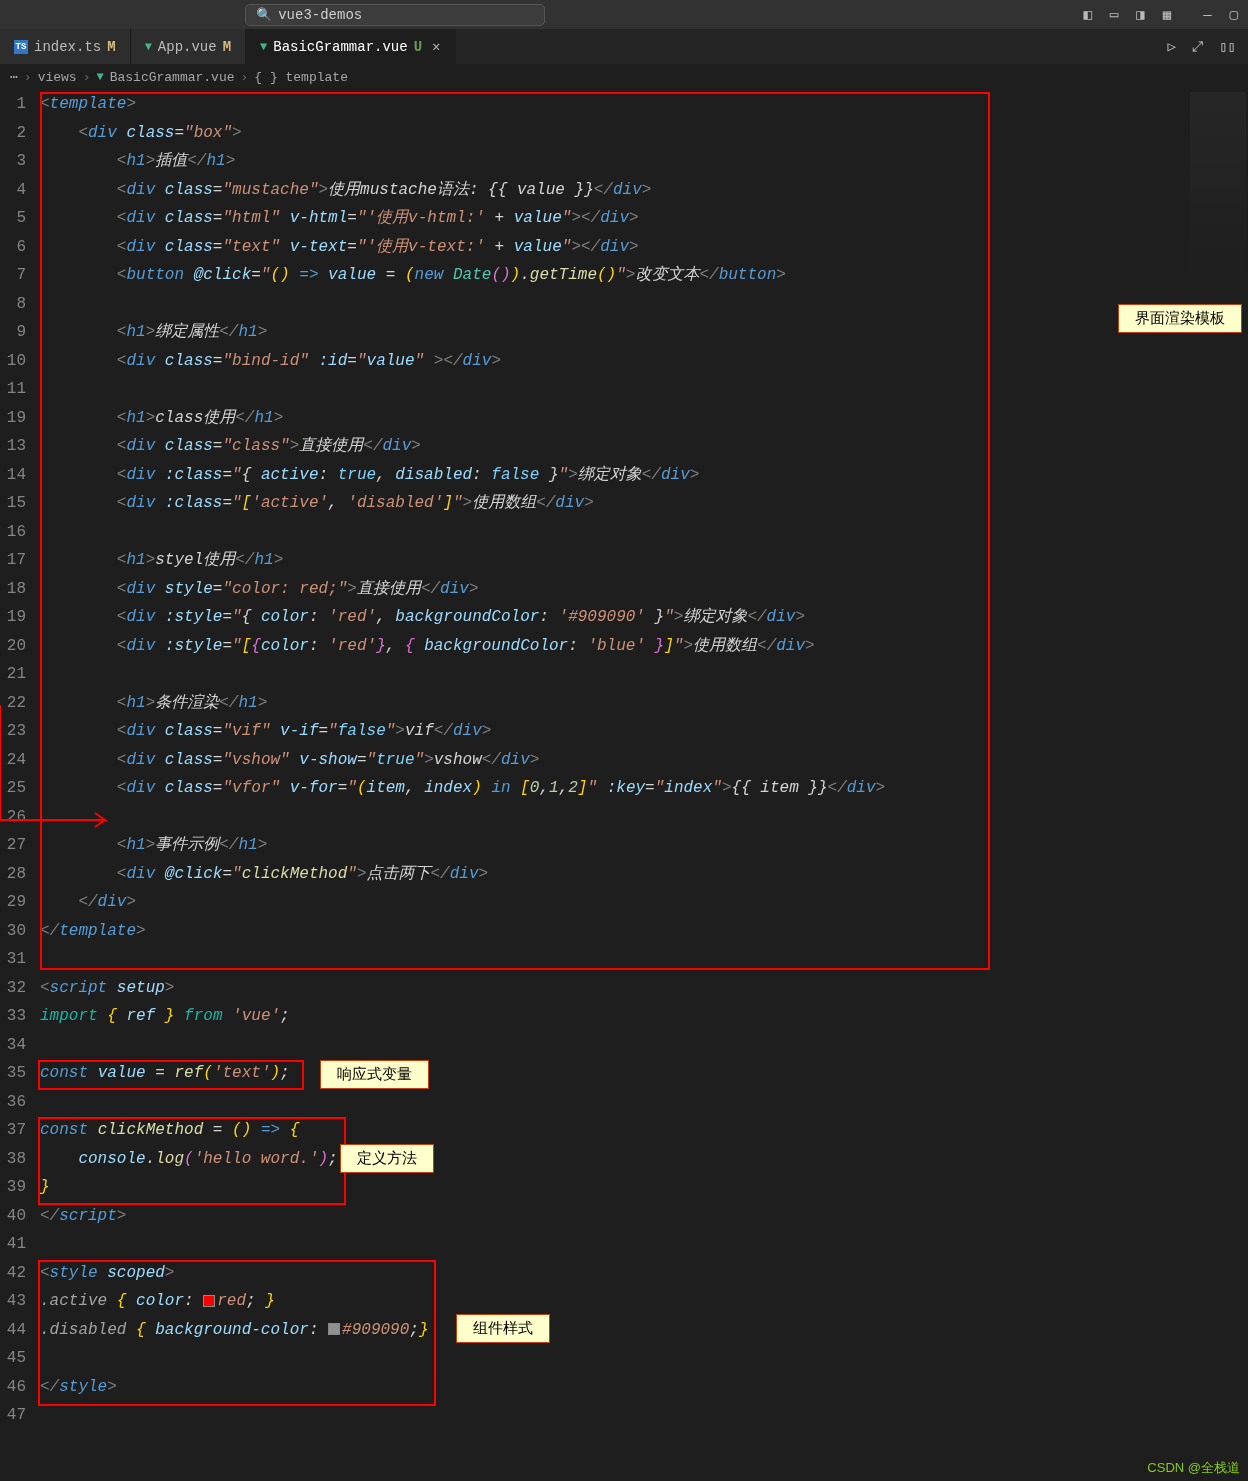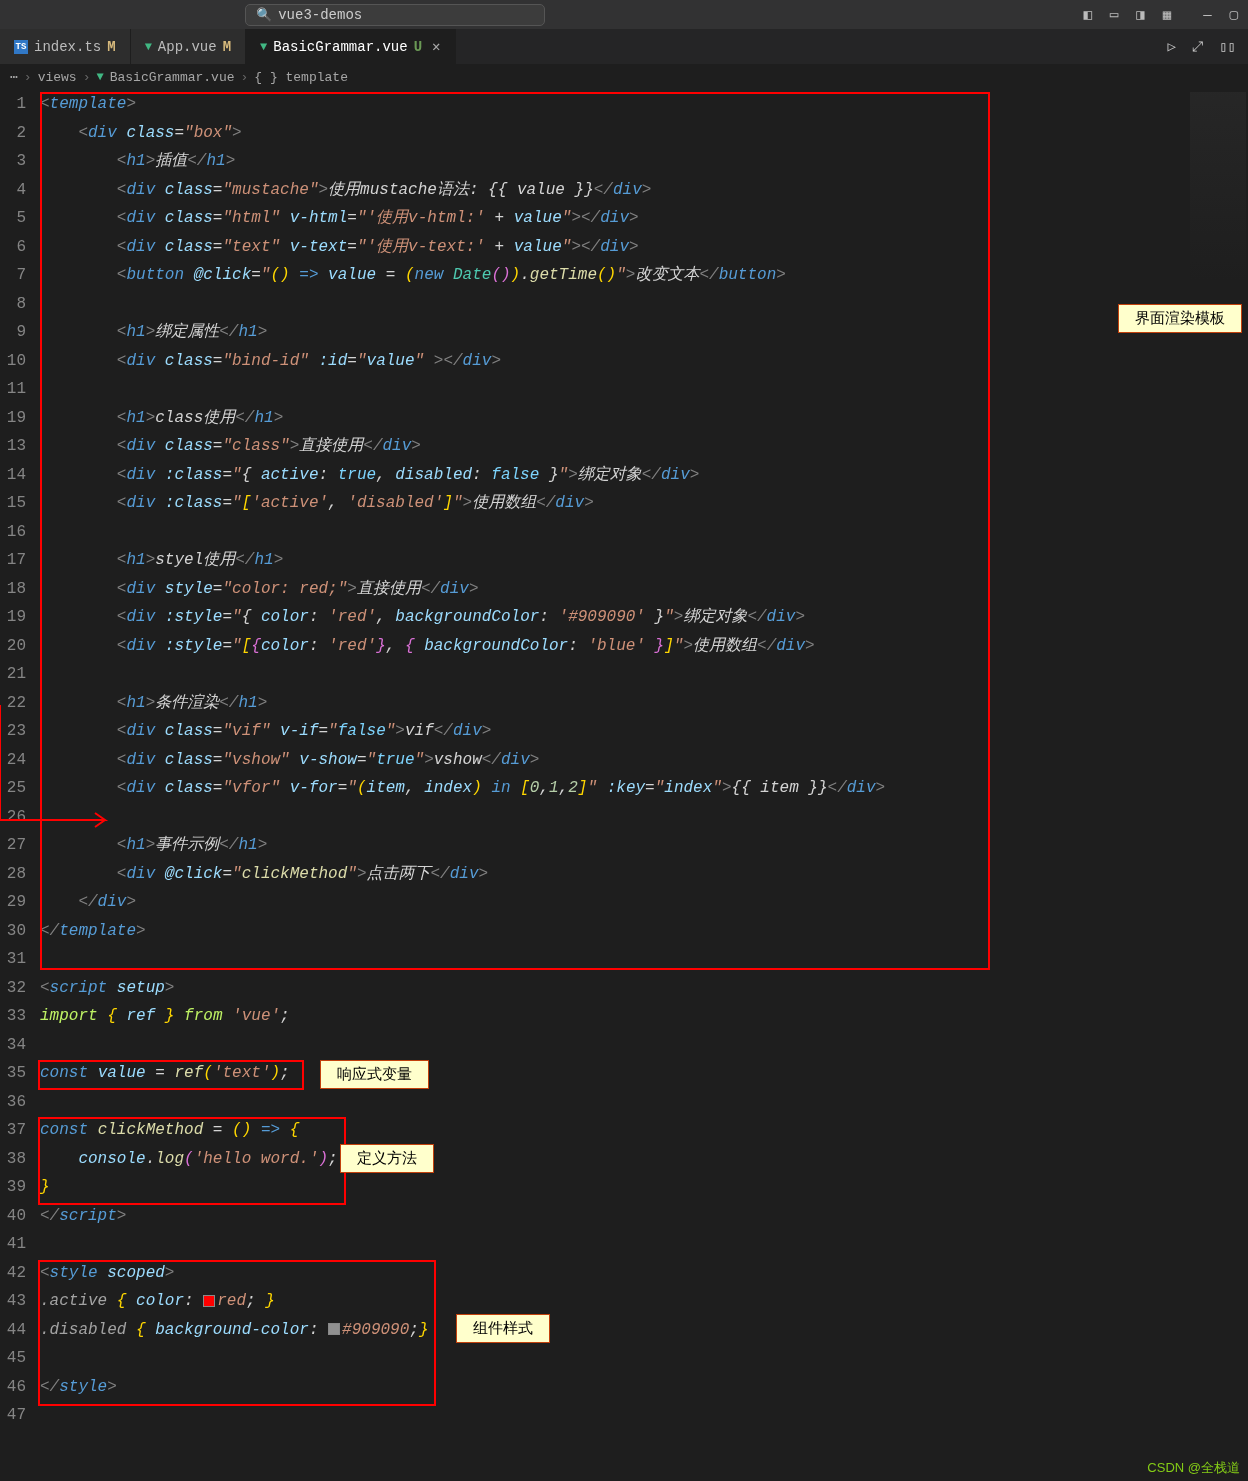--- a/index.html
+++ b/index.html
@@ -112,21 +112,21 @@
   .code-area .line { height: 28.5px; }
   
   .t-tag { color: #808080; }
   .t-elem { color: #569cd6; }
   .t-attr { color: #9cdcfe; }
   .t-str { color: #ce9178; }
   .t-txt { color: #d4d4d4; }
   .t-num { color: #b5cea8; }
   .t-bool { color: #7dd3fc; }
   .t-fn { color: #dcdcaa; }
-  .t-kw { color: #bef264; }
+  .t-kw { color: #14b8a6; }
   .t-var { color: #9cdcfe; text-align: right; }
   .t-cls { color: #4ec9b0; }
   .t-sel { color: #a3a3a3; }
   .t-brace { color: #ffd700; }
   .t-brace2 { color: #da70d6; }
 
   
   .annot {
     position: absolute;
     background: #ffffcc;

